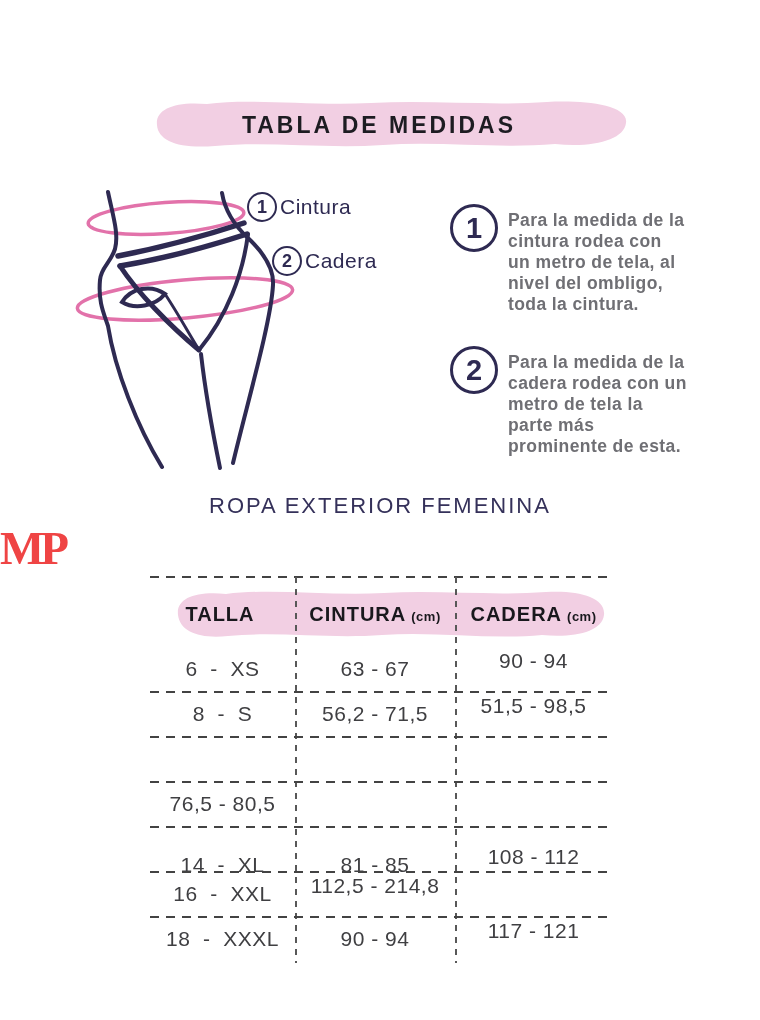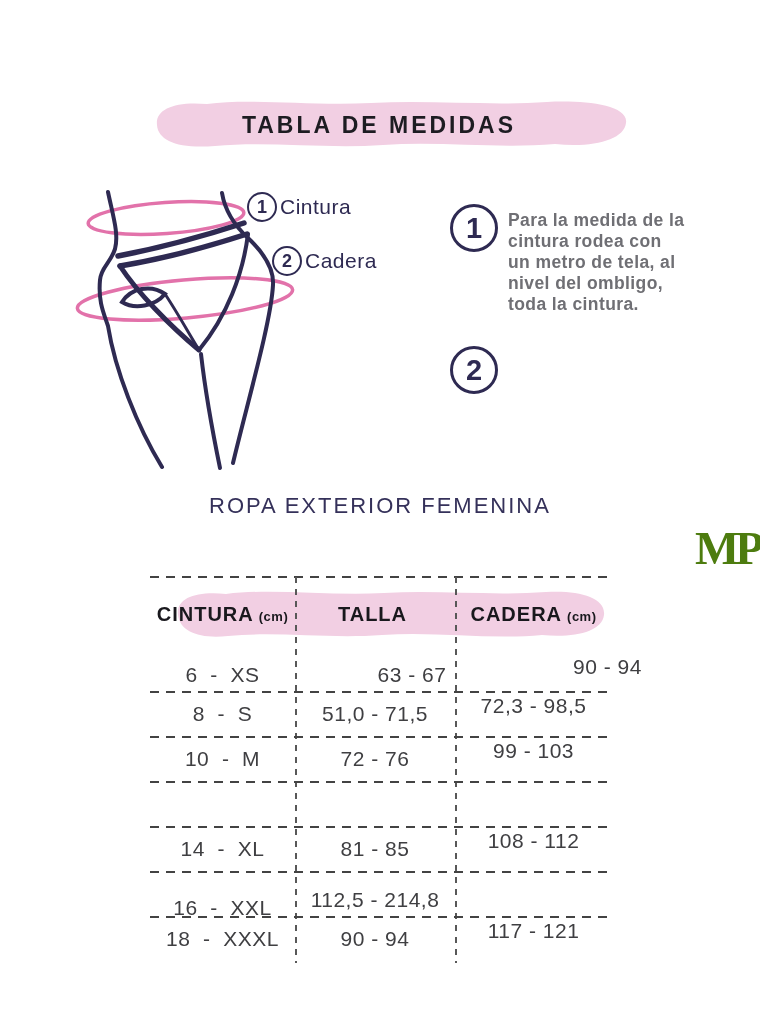--- a/index.html
+++ b/index.html
@@ -46,22 +46,22 @@
     font-size:17.5px; line-height:1.2; letter-spacing:0.4px; color:#6f6f74;font-weight:bold;
   }
 
   
   .section-title {
     position:absolute; left:0; top:477px; width:100%;
     text-align:center; font-size:22px; letter-spacing:2px; color:#35315a;
   }
   .brand-logo {
     position:absolute; left:0; top:505px; width:100%;
-    text-align:right; font-family:"Liberation Serif", serif;
-    font-size:47px; font-weight:600; letter-spacing:-4px; color:#4d7c0f;
+    text-align:left; font-family:"Liberation Serif", serif;
+    font-size:47px; font-weight:600; letter-spacing:-4px; color:#ef4444;
   }
 
   
   .size-table { position:absolute; left:150px; top:556px; width:466px; height:396px; }
 
   .hline {
     position:absolute; left:0; width:462px; height:2px;
     background-image:repeating-linear-gradient(to right, #434343 0 9px, transparent 9px 16px);
   }
   .vline {
@@ -78,22 +78,22 @@
     position:absolute; left:0; top:13px; width:462px; height:58px;
     display:grid; grid-template-columns:145px 160px 157px; align-items:center;
   }
   .header-cell { text-align:center; font-size:20px; font-weight:bold; letter-spacing:1px; color:#19181d; }
   .header-cell .unit { font-size:13px; letter-spacing:0.5px; margin-left:5px; }
 
   .table-row {
     position:absolute; left:0; width:462px; height:45px;
     display:grid; grid-template-columns:145px 160px 157px; align-items:center;
   }
-  #row-0 { top:80px;gap:37px; }  #row-1 { top:119px; } #row-2 { top:164px; }
-  #row-3 { top:209px; } #row-4 { top:254px; } #row-5 { top:313px; } #row-6 { top:344px; }
+  #row-0 { top:74px; }  #row-1 { top:119px; } #row-2 { top:164px; }
+  #row-3 { top:209px; } #row-4 { top:270px; } #row-5 { top:299px; } #row-6 { top:344px; }
   .cell { text-align:center; font-size:21px; letter-spacing:0.5px; color:#3f3f42; }
   .cell.talla { white-space:pre; }
   .cell.cadera { transform:translateY(-8px); }
 </style>
 </head>
 <body>
 
 <div class="page">
 
   <div class="title-banner">
@@ -132,70 +132,67 @@
     <span class="fig-label-text">Cadera</span>
   </div>
 
   <div class="instructions">
     <div class="instruction" id="instruction-1">
       <span class="big-badge">1</span>
       <p>Para la medida de la cintura rodea con un metro de tela, al nivel del ombligo, toda la cintura.</p>
     </div>
     <div class="instruction" id="instruction-2">
       <span class="big-badge">2</span>
+      <p>Para la medida de la cadera rodea con un metro de tela la parte más prominente de esta.</p>
     </div>
   </div>
 
   <div class="section-title">ROPA EXTERIOR FEMENINA</div>
   <div class="brand-logo">MP</div>
 
   <div class="size-table">
     <div class="hline" id="hline-top"></div>
 
     <svg class="header-blob" viewBox="0 0 462 58" aria-hidden="true">
       <path fill="#f2cfe3" d="M 28 30 C 26 13, 46 6, 76 9 C 122 3, 178 11, 234 8 C 290 5, 342 11, 396 7 C 428 5, 456 12, 454 30 C 452 47, 424 53, 392 50 C 338 55, 286 46, 232 50 C 178 54, 126 46, 78 51 C 50 54, 30 47, 28 30 Z"></path>
     </svg>
 
     <div class="header-row">
+      <div class="header-cell">
+        <span>TALLA</span><span class="unit"></span>
+      </div>
       <div class="header-cell">
         <span>CINTURA</span><span class="unit">(cm)</span>
       </div>
       <div class="header-cell">
-        <span>TALLA</span><span class="unit"></span>
-      </div>
-      <div class="header-cell">
         <span>CADERA</span><span class="unit">(cm)</span>
       </div>
     </div>
 
     <div class="vline" id="vline-1"></div>
     <div class="vline" id="vline-2"></div>
 
     <div class="table-row" id="row-0">
       <div class="cell talla">6  -  XS</div>
       <div class="cell cintura">63 - 67</div>
       <div class="cell cadera">90 - 94</div>
     </div>
     <div class="hline" id="hline-r1"></div>
 
     <div class="table-row" id="row-1">
       <div class="cell talla">8  -  S</div>
-      <div class="cell cintura">51,0 - 71,5</div>
-      <div class="cell cadera">72,3 - 98,5</div>
+      <div class="cell cintura">56,2 - 71,5</div>
+      <div class="cell cadera">51,5 - 98,5</div>
     </div>
     <div class="hline" id="hline-r2"></div>
 
-    <div class="table-row" id="row-2">
-      <div class="cell talla">10  -  M</div>
-      <div class="cell cintura">72 - 76</div>
-      <div class="cell cadera">99 - 103</div>
-    </div>
     <div class="hline" id="hline-r3"></div>
 
     <div class="table-row" id="row-3">
+      <div class="cell cintura">76,5 - 80,5</div>
     </div>
     <div class="hline" id="hline-r4"></div>
 
     <div class="table-row" id="row-4">
       <div class="cell talla">14  -  XL</div>
       <div class="cell cintura">81 - 85</div>
       <div class="cell cadera">108 - 112</div>
     </div>
     <div class="hline" id="hline-r5"></div>
 

